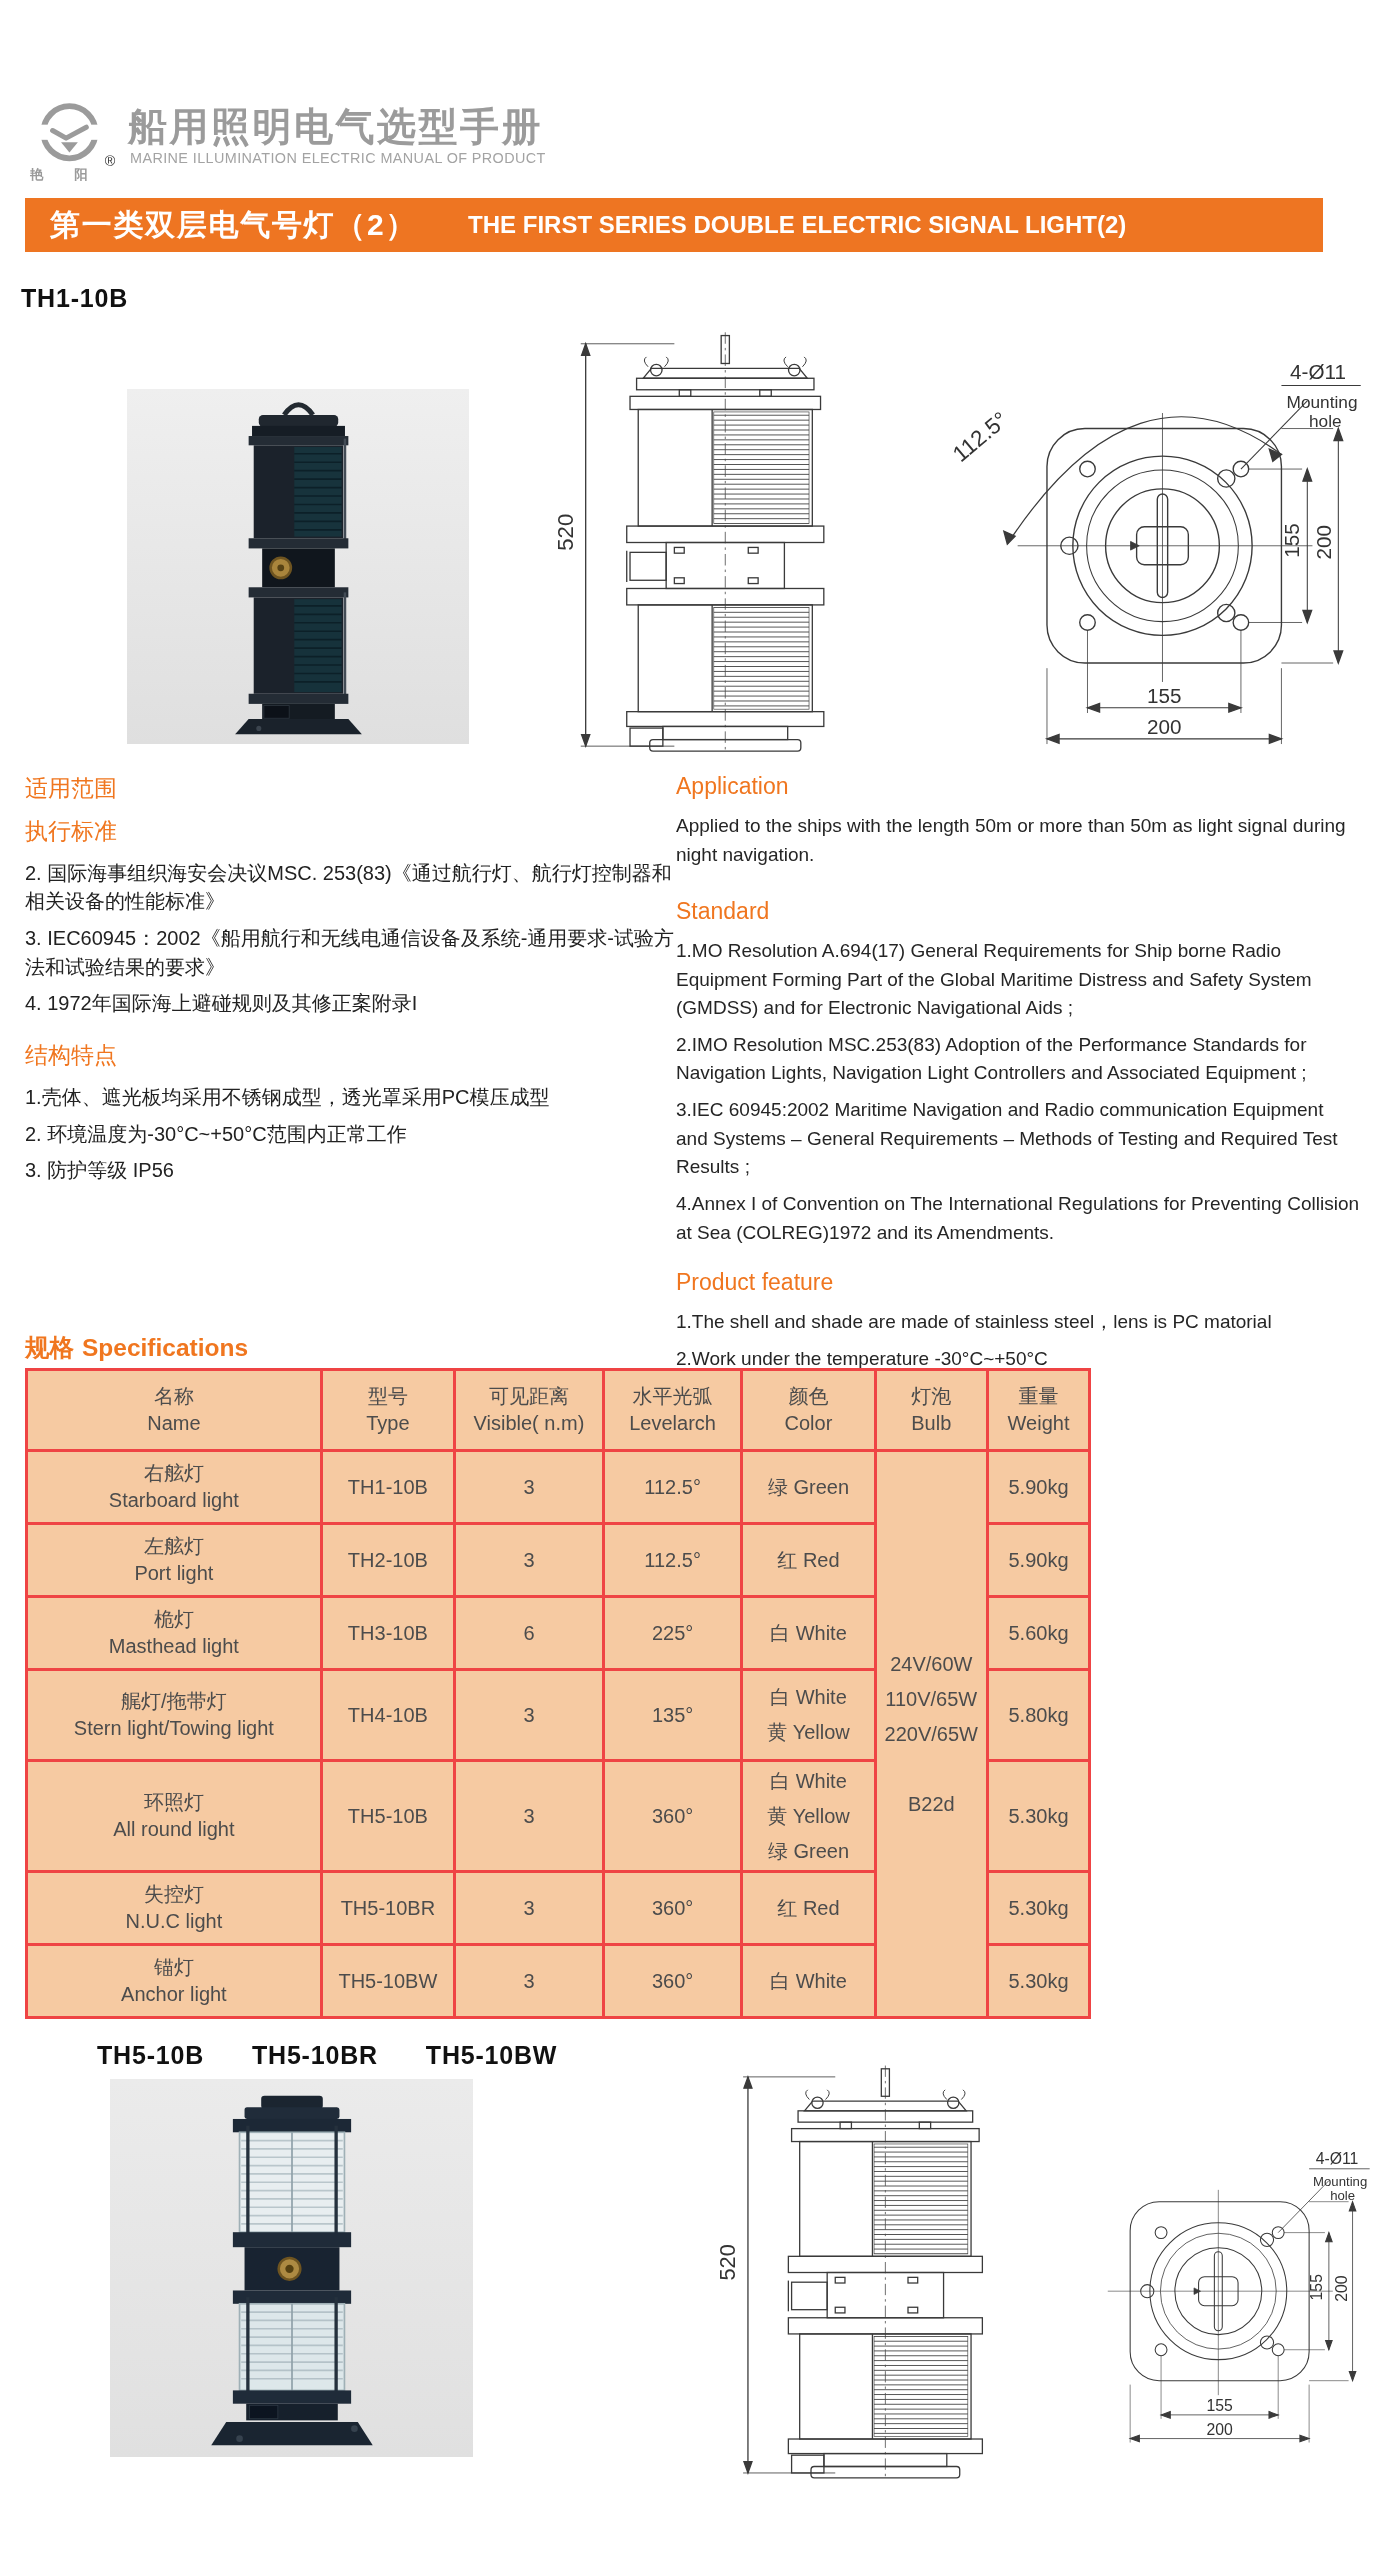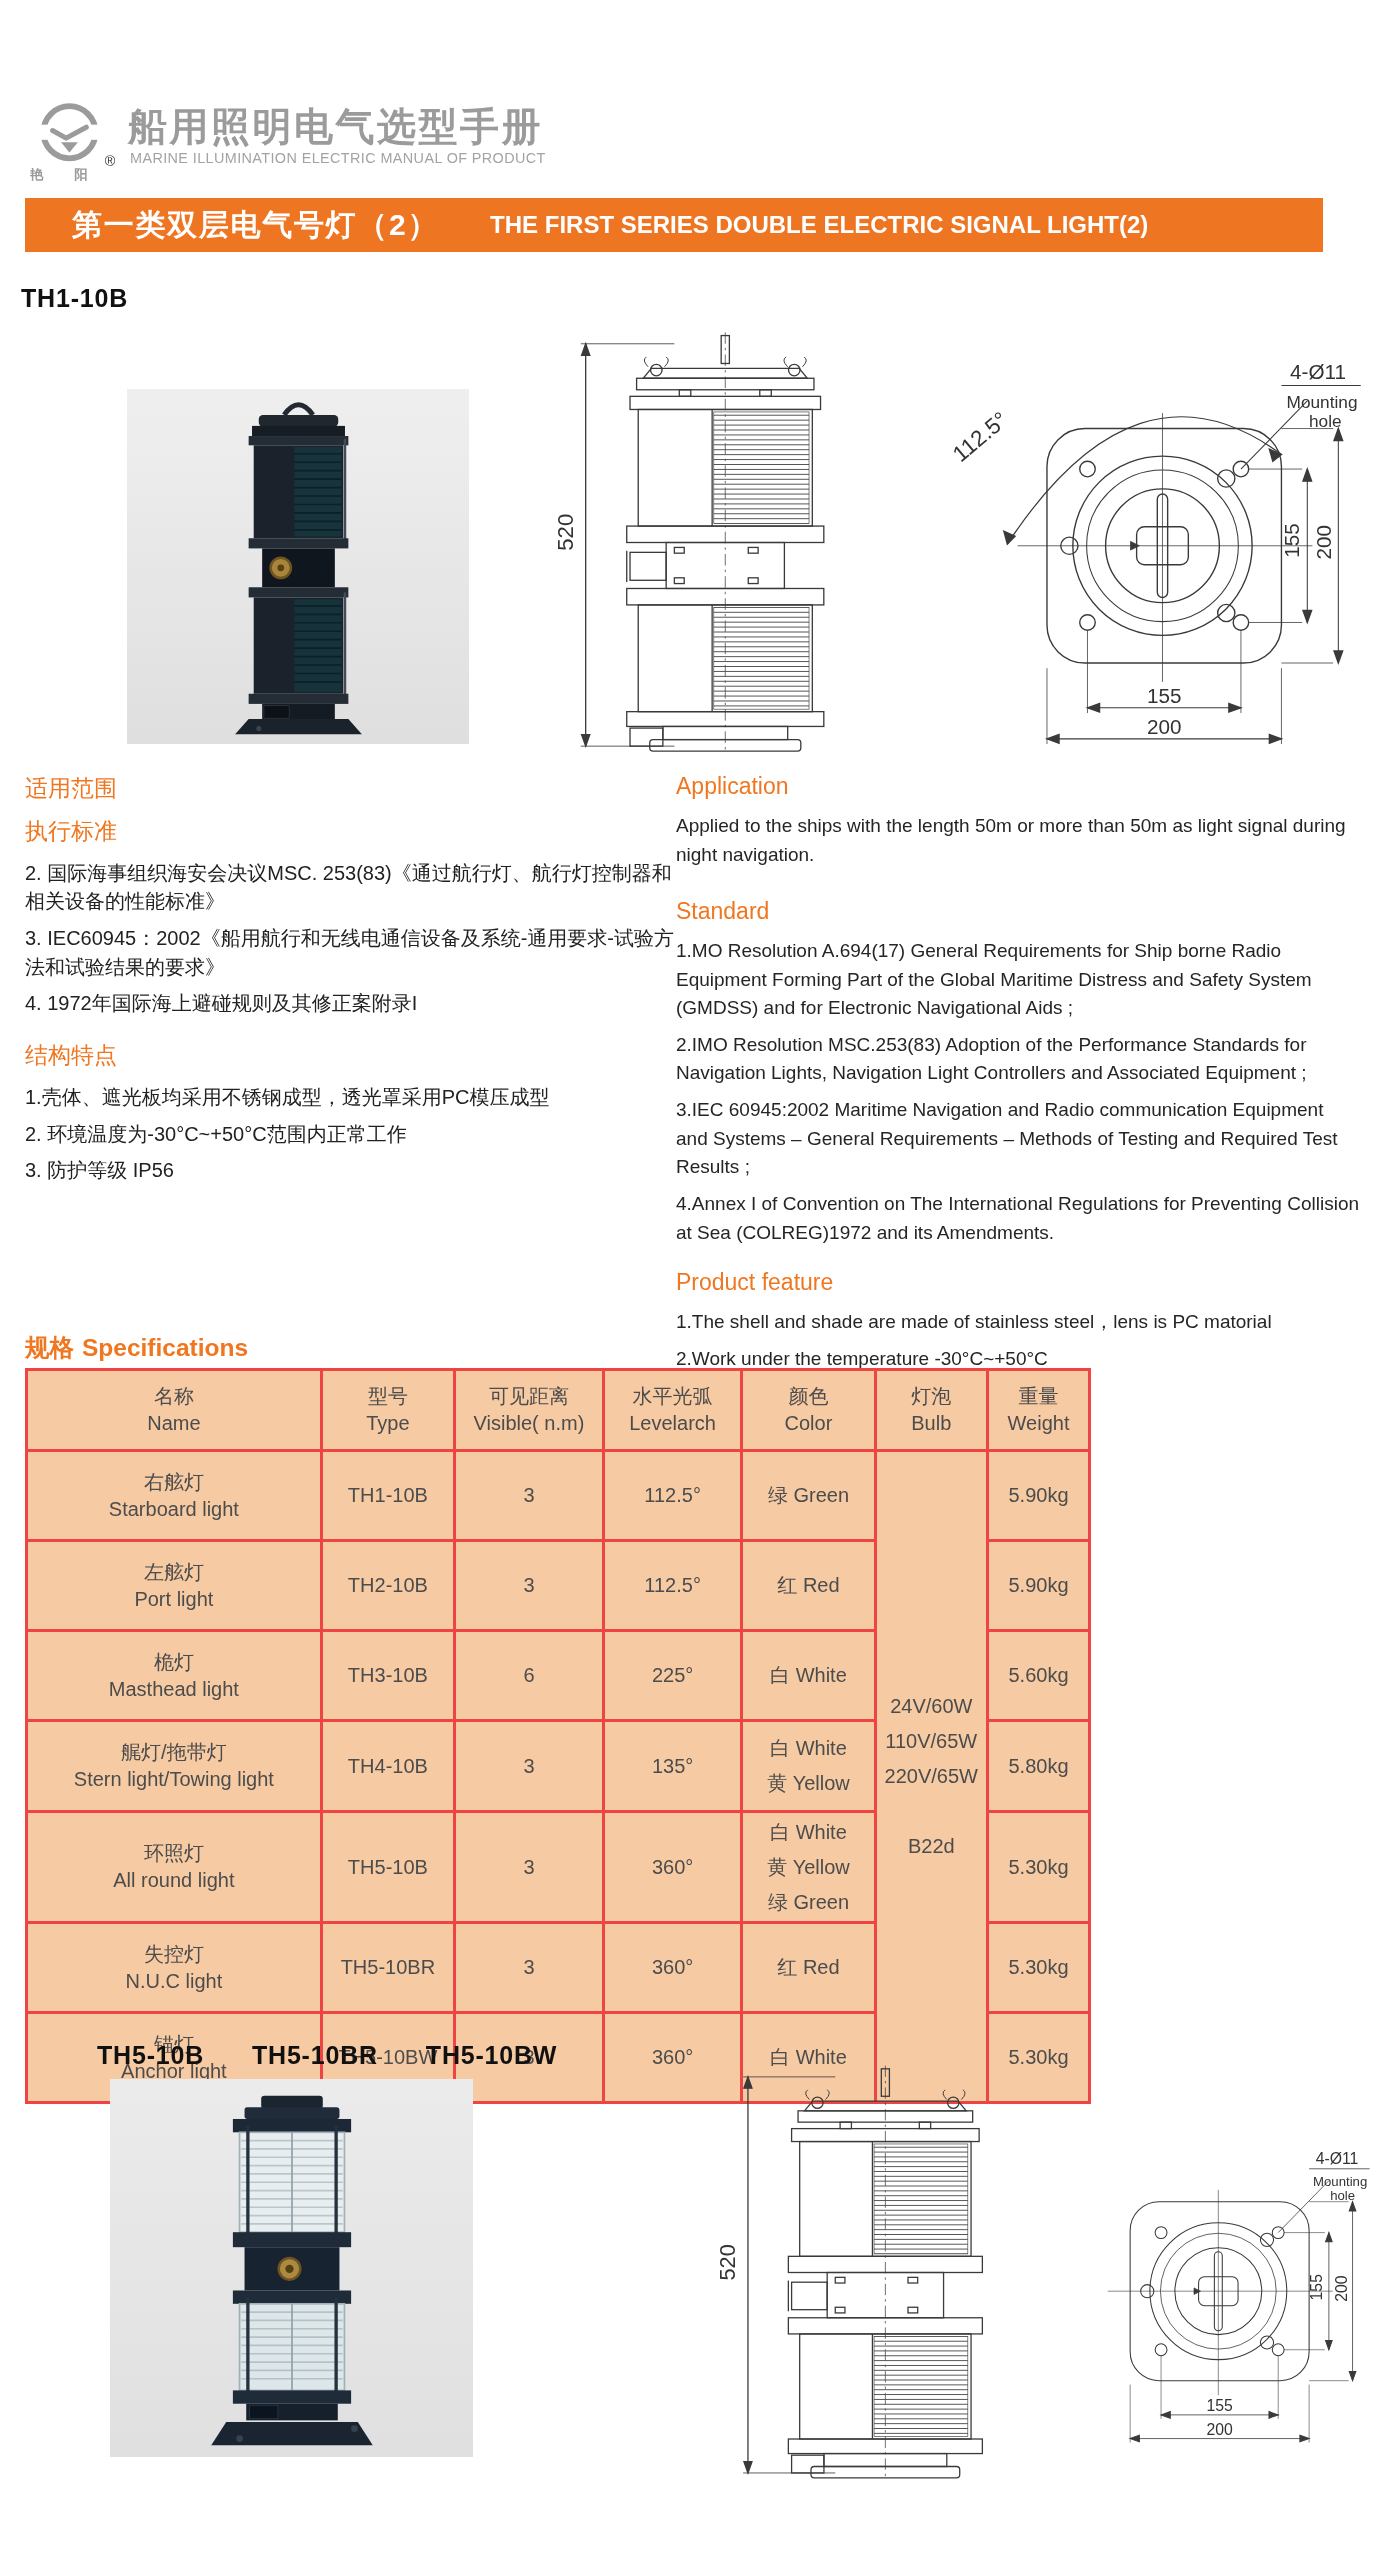--- a/index.html
+++ b/index.html
@@ -8,21 +8,21 @@
     font-family:"Liberation Sans","DejaVu Sans",sans-serif;color:#2e2e2e;
     overflow:hidden;
   }
   .abs{position:absolute;}
   
   .logo-box{left:24px;top:95px;width:101px;height:93px;}
   .brand-cn{left:30px;top:166px;font-size:13.5px;color:#9a9a9a;letter-spacing:13.5px;font-weight:bold;white-space:nowrap;}
   .main-title{left:128px;top:100px;font-size:39px;font-weight:bold;color:#9b9b9b;letter-spacing:2.5px;white-space:nowrap;}
   .sub-title{left:130px;top:150px;font-size:14.4px;color:#a3a3a3;letter-spacing:0.4px;white-space:nowrap;}
   
-  .banner{left:25px;top:198px;width:1298px;height:54px;background:#ee7522;display:flex;align-items:center;padding-left:47px;box-sizing:border-box;}
+  .banner{left:25px;top:198px;width:1298px;height:54px;background:#ee7522;display:flex;align-items:center;padding-left:25px;box-sizing:border-box;}
   .banner .cn{font-size:30px;font-weight:bold;color:#ffffff;letter-spacing:1.7px;white-space:nowrap;}
   .banner .en{font-size:24px;font-weight:bold;color:#ffffff;margin-left:51px;letter-spacing:0;white-space:nowrap;}
   
   .model-top{left:21px;top:284px;font-size:25px;font-weight:800;color:#111;letter-spacing:0.8px;}
   .models-bottom{left:97px;top:2041px;font-size:25px;font-weight:800;color:#111;}
   .models-bottom span{margin-right:41px;letter-spacing:0.8px;}
   
   .photo1{left:127px;top:389px;width:342px;height:355px;background:linear-gradient(180deg,#efefef,#dfdfdf);display:flex;align-items:center;justify-content:center;}
   .photo2{left:110px;top:2079px;width:363px;height:378px;background:linear-gradient(180deg,#ebebeb,#e0e0e0);display:flex;align-items:center;justify-content:center;}
   .dwg-side-1{left:551px;top:329px;width:296px;height:427px;}
@@ -39,21 +39,21 @@
   .sec-item{font-size:20px;line-height:1.42;color:#222;margin:0 0 8.4px 0;}
   .col-right .sec-body,.col-right .sec-item{font-size:19px;line-height:1.5;color:#252525;}
   .gap-std{margin-bottom:22px;}
   
   .spec-head{left:25px;top:1331px;font-size:24.5px;font-weight:bold;color:#f0761f;}
   .spec-head .en{margin-left:8px;}
   table.spec{position:absolute;left:25px;top:1368px;width:1066px;border-collapse:separate;border-spacing:3.4px;table-layout:fixed;background:#ef4444;}
   table.spec td{background:#f6caa2;text-align:center;vertical-align:middle;color:#4c4c4c;font-size:20px;line-height:1.35;padding:1.7px 3.4px;}
   table.spec td .en-line{display:block;}
   tr.hrow{height:78px;}
-  tr.r-s{height:87px;}
+  tr.r-s{height:70px;}
   tr.r-m{height:88px;}
   tr.r-l{height:108px;}
   .bulb-cell div{line-height:1.75;}
   .bulb-socket{margin-top:35px;}
   .color-multi div{line-height:1.75;}
 </style>
 </head>
 <body>
 
 <div class="abs logo-box">

